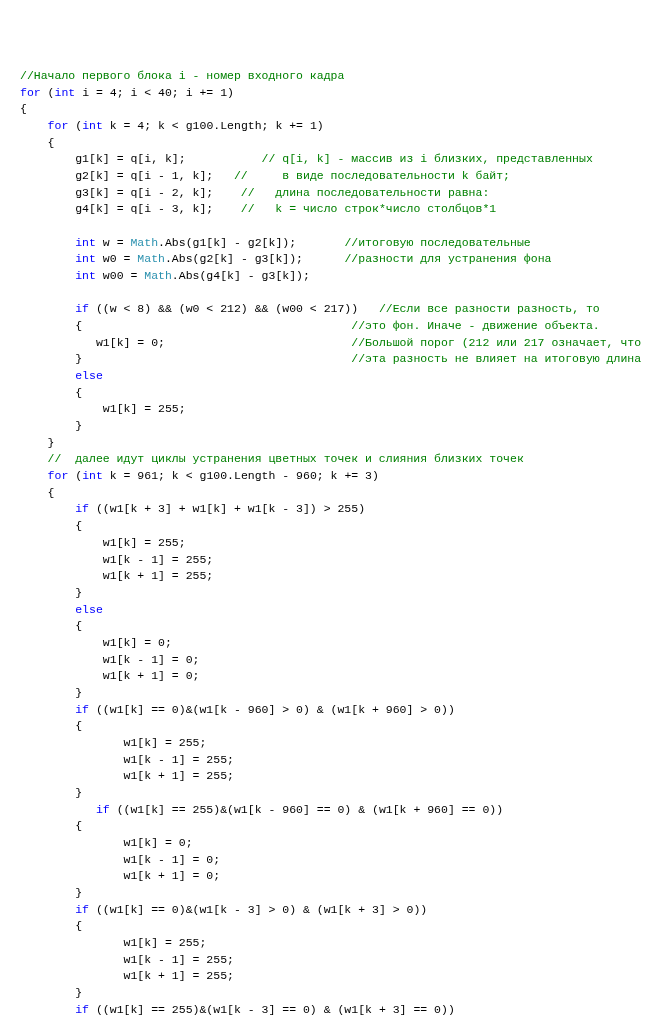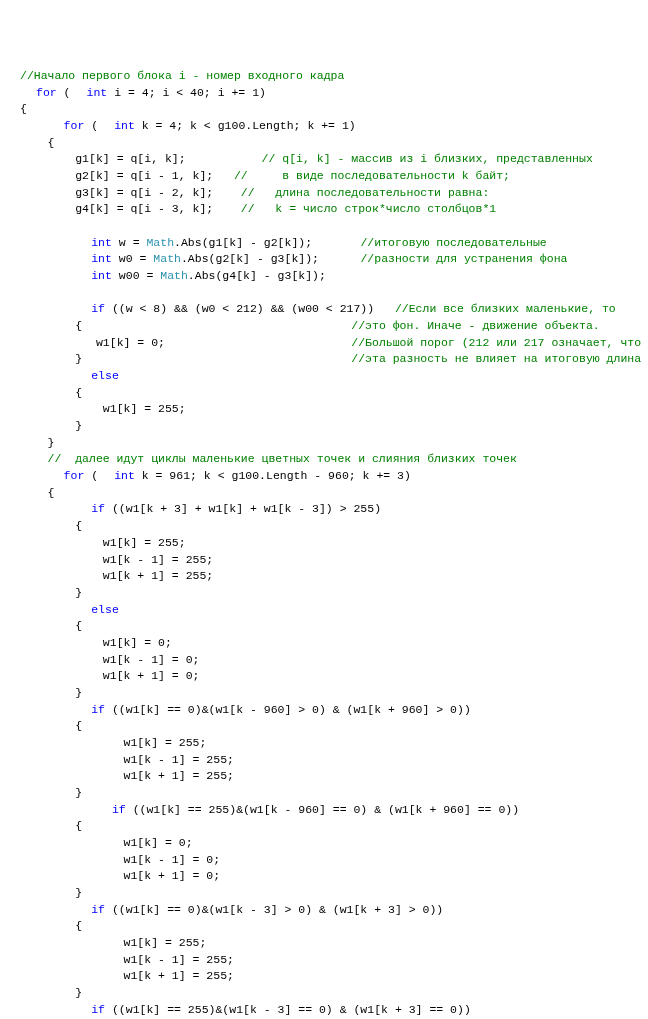--- a/index.html
+++ b/index.html
@@ -8,21 +8,21 @@
     background: #ffffff;
     font-family: Consolas, "Courier New", monospace;
     font-size: 11.5px;
     line-height: 1.45;
     color: #000000;
     width: 648px;
     box-sizing: border-box;
     white-space: pre;
   }
   .c  { color: #008000; margin-top: 6px; }  
-  .k  { color: #0000ff; margin-left: 16px; }  
+  .k  { color: #0000ff; }  
   .t  { color: #2b91af; }  
   .n  { color: #000000; }  
 </style>
 </head>
 <body>
 
 
 <div><span class="c">//Начало первого блока i - номер входного кадра</span>
 <span class="k">for</span><span class="n"> (</span><span class="k">int</span><span class="n"> i = 4; i &lt; 40; i += 1)</span>
 <span class="n">{</span>
@@ -30,30 +30,30 @@
     <span class="n">{</span>
         <span class="n">g1[k] = q[i, k];</span>           <span class="c">// q[i, k] - массив из i близких, представленных</span>
         <span class="n">g2[k] = q[i - 1, k];</span>   <span class="c">//     в виде последовательности k байт;</span>
         <span class="n">g3[k] = q[i - 2, k];</span>    <span class="c">//   длина последовательности равна:</span>
         <span class="n">g4[k] = q[i - 3, k];</span>    <span class="c">//   k = число строк*число столбцов*1</span>
 
         <span class="k">int</span><span class="n"> w = </span><span class="t">Math</span><span class="n">.Abs(g1[k] - g2[k]);</span>       <span class="c">//итоговую последовательные</span>
         <span class="k">int</span><span class="n"> w0 = </span><span class="t">Math</span><span class="n">.Abs(g2[k] - g3[k]);</span>      <span class="c">//разности для устранения фона</span>
         <span class="k">int</span><span class="n"> w00 = </span><span class="t">Math</span><span class="n">.Abs(g4[k] - g3[k]);</span>
 
-        <span class="k">if</span><span class="n"> ((w &lt; 8) &amp;&amp; (w0 &lt; 212) &amp;&amp; (w00 &lt; 217))</span>   <span class="c">//Если все близких маленькие, то</span>
+        <span class="k">if</span><span class="n"> ((w &lt; 8) &amp;&amp; (w0 &lt; 212) &amp;&amp; (w00 &lt; 217))</span>   <span class="c">//Если все разности разность, то</span>
         <span class="n">{</span>                                       <span class="c">//это фон. Иначе - движение объекта.</span>
            <span class="n">w1[k] = 0;</span>                           <span class="c">//Большой порог (212 или 217 означает, что</span>
         <span class="n">}</span>                                       <span class="c">//эта разность не влияет на итоговую длина</span>
         <span class="k">else</span>
         <span class="n">{</span>
             <span class="n">w1[k] = 255;</span>
         <span class="n">}</span>
     <span class="n">}</span>
-    <span class="c">//  далее идут циклы маленькие цветных точек и слияния близких точек</span>
+    <span class="c">//  далее идут циклы устранения цветных точек и слияния близких точек</span>
     <span class="k">for</span><span class="n"> (</span><span class="k">int</span><span class="n"> k = 961; k &lt; g100.Length - 960; k += 3)</span>
     <span class="n">{</span>
         <span class="k">if</span><span class="n"> ((w1[k + 3] + w1[k] + w1[k - 3]) &gt; 255)</span>
         <span class="n">{</span>
             <span class="n">w1[k] = 255;</span>
             <span class="n">w1[k - 1] = 255;</span>
             <span class="n">w1[k + 1] = 255;</span>
         <span class="n">}</span>
         <span class="k">else</span>
         <span class="n">{</span>

